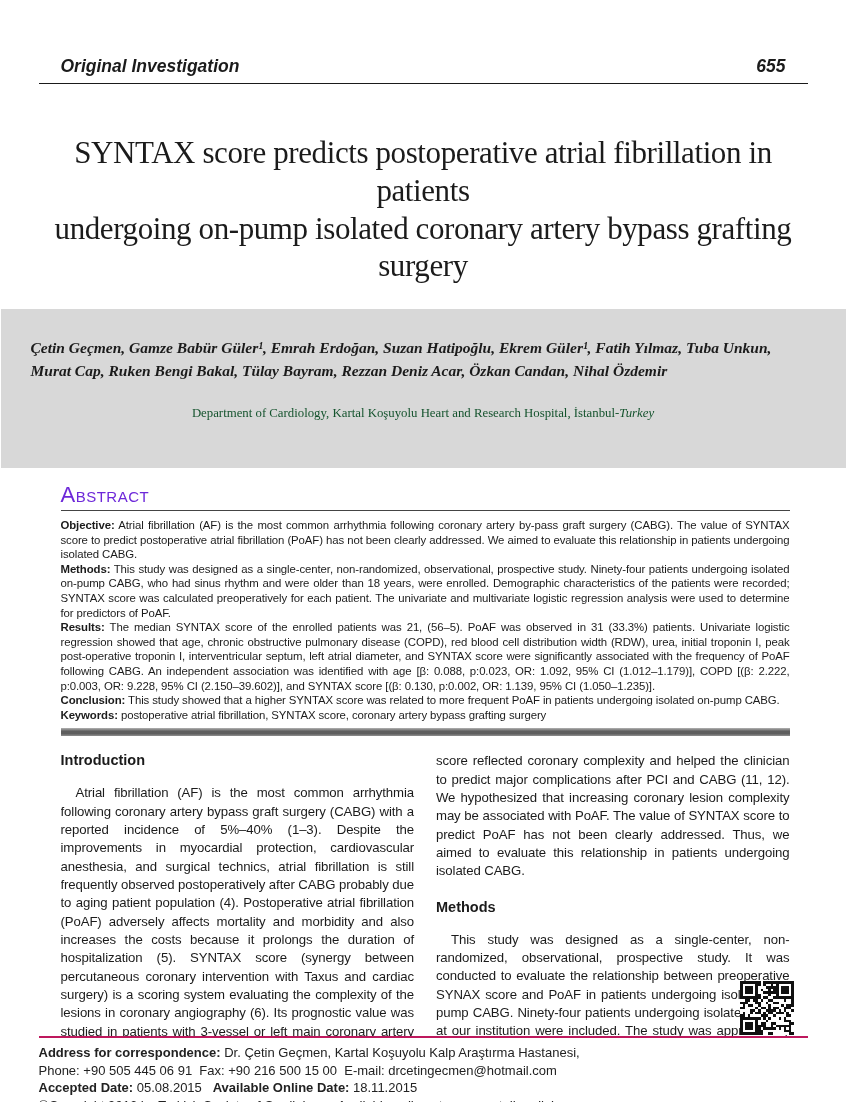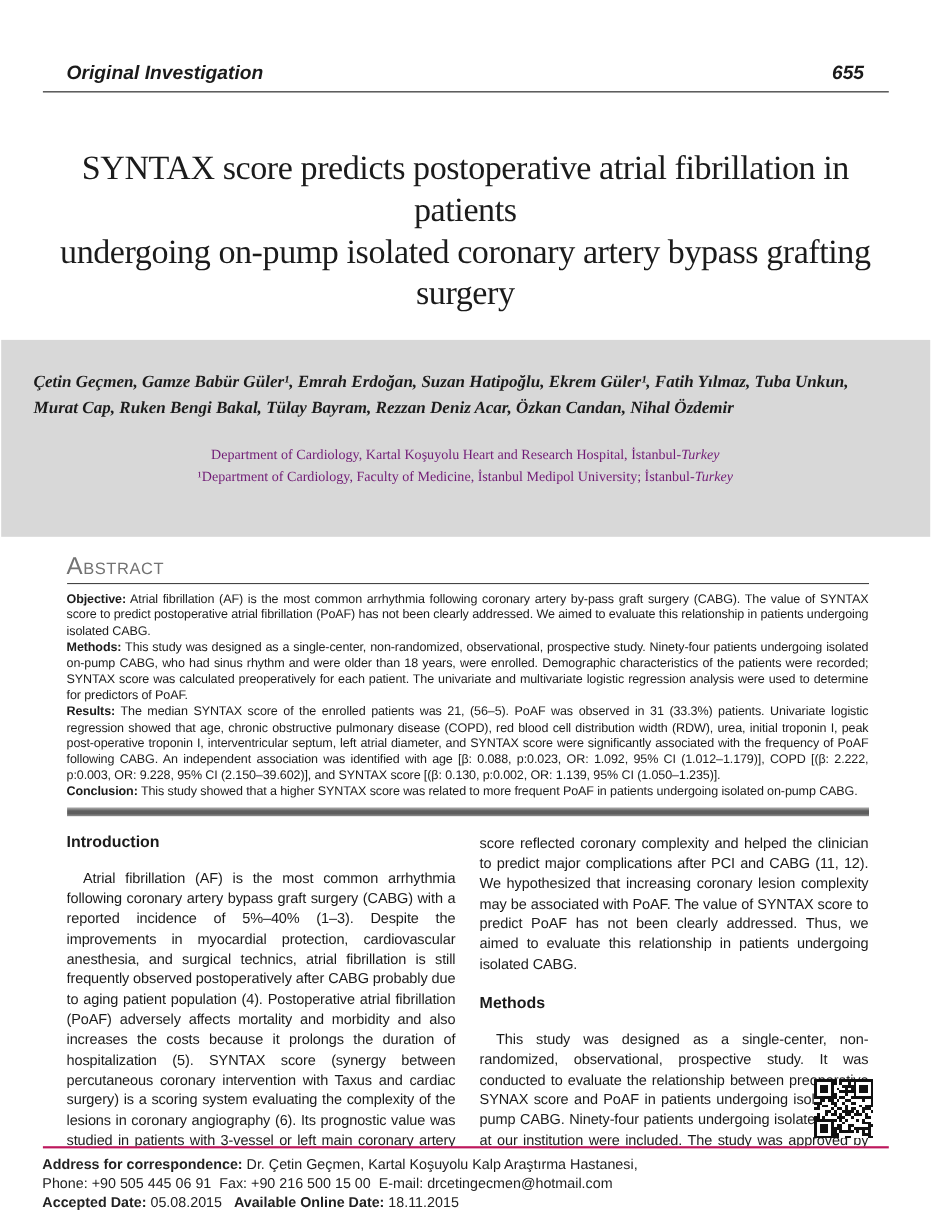--- a/index.html
+++ b/index.html
@@ -37,28 +37,28 @@
     padding:28px 30px 44px 30px;
   }
   .authors{
     font-family:"Liberation Serif",serif;
     font-style:italic;font-weight:700;
     font-size:15.5px;line-height:1.45;
   }
   .affils{
     margin-top:22px;text-align:center;
     font-family:"Liberation Serif",serif;
-    font-size:12.8px;line-height:1.55;color:#701a75;
+    font-size:12.8px;line-height:1.55;color:#14532d;
   }
   .affils i{font-style:italic;}
   
   .abstract{margin:14px 56px 0 60px;}
   .abs-head{
     font-variant:small-caps;
-    font-size:22px;letter-spacing:0.5px;color:#737373;
+    font-size:22px;letter-spacing:0.5px;color:#6d28d9;
     border-bottom:1.5px solid #444;
     padding-bottom:2px;margin-bottom:7px;
   }
   .abs-body{
     font-size:11.4px;line-height:1.28;letter-spacing:-0.1px;
     text-align:justify;
   }
   .abs-body p{margin:0;}
   .abs-body b{font-weight:700;}
   .abs-cite{font-style:italic;}
@@ -110,31 +110,31 @@
     <div>undergoing on-pump isolated coronary artery bypass grafting surgery</div>
   </div>
 
   <div class="band">
     <div class="authors">
       <div>Çetin Geçmen, Gamze Babür Güler¹, Emrah Erdoğan, Suzan Hatipoğlu, Ekrem Güler¹, Fatih Yılmaz, Tuba Unkun,</div>
       <div>Murat Cap, Ruken Bengi Bakal, Tülay Bayram, Rezzan Deniz Acar, Özkan Candan, Nihal Özdemir</div>
     </div>
     <div class="affils">
       <div><span>Department of Cardiology, Kartal Koşuyolu Heart and Research Hospital, İstanbul-</span><i>Turkey</i></div>
-      <div><span>¹Department of Cardiology, Faculty of Medicine, İstanbul Medipol University; İstanbul-</span><i>Turkey</i></div>
     </div>
   </div>
 
   <div class="abstract">
     <div class="abs-head">Abstract</div>
     <div class="abs-body">
       <p><b>Objective:</b><span> Atrial fibrillation (AF) is the most common arrhythmia following coronary artery by-pass graft surgery (CABG). The value of SYNTAX score to predict postoperative atrial fibrillation (PoAF) has not been clearly addressed. We aimed to evaluate this relationship in patients undergoing isolated CABG.</span></p>
       <p><b>Methods:</b><span> This study was designed as a single-center, non-randomized, observational, prospective study. Ninety-four patients undergoing isolated on-pump CABG, who had sinus rhythm and were older than 18 years, were enrolled. Demographic characteristics of the patients were recorded; SYNTAX score was calculated preoperatively for each patient. The univariate and multivariate logistic regression analysis were used to determine for predictors of PoAF.</span></p>
       <p><b>Results:</b><span> The median SYNTAX score of the enrolled patients was 21, (56–5). PoAF was observed in 31 (33.3%) patients. Univariate logistic regression showed that age, chronic obstructive pulmonary disease (COPD), red blood cell distribution width (RDW), urea, initial troponin I, peak post-operative troponin I, interventricular septum, left atrial diameter, and SYNTAX score were significantly associated with the frequency of PoAF following CABG. An independent association was identified with age [β: 0.088, p:0.023, OR: 1.092, 95% CI (1.012–1.179)], COPD [(β: 2.222, p:0.003, OR: 9.228, 95% CI (2.150–39.602)], and SYNTAX score [(β: 0.130, p:0.002, OR: 1.139, 95% CI (1.050–1.235)].</span></p>
       <p><b>Conclusion:</b><span> This study showed that a higher SYNTAX score was related to more frequent PoAF in patients undergoing isolated on-pump CABG.</span></p>
+      <p><b>Keywords:</b><span> postoperative atrial fibrillation, SYNTAX score, coronary artery bypass grafting surgery</span></p>
     </div>
   </div>
 
   <div class="thickbar"></div>
 
   <div class="columns">
     <div class="col">
       <h2 class="sec-head">Introduction</h2>
       <p class="bodytext indent">Atrial fibrillation (AF) is the most common arrhythmia following coronary artery bypass graft surgery (CABG) with a reported incidence of 5%–40% (1–3). Despite the improvements in myocardial protection, cardiovascular anesthesia, and surgical technics, atrial fibrillation is still frequently observed postoperatively after CABG probably due to aging patient population (4). Postoperative atrial fibrillation (PoAF) adversely affects mortality and morbidity and also increases the costs because it prolongs the duration of hospitalization (5). SYNTAX score (synergy between percutaneous coronary intervention with Taxus and cardiac surgery) is a scoring system evaluating the complexity of the lesions in coronary angiography (6). Its prognostic value was studied in patients with 3-vessel or left main coronary artery disease who need to decide between percutaneous coronary intervention (PCI) and CABG (7–10). It was reported that SYNTAX</p>
     </div>

